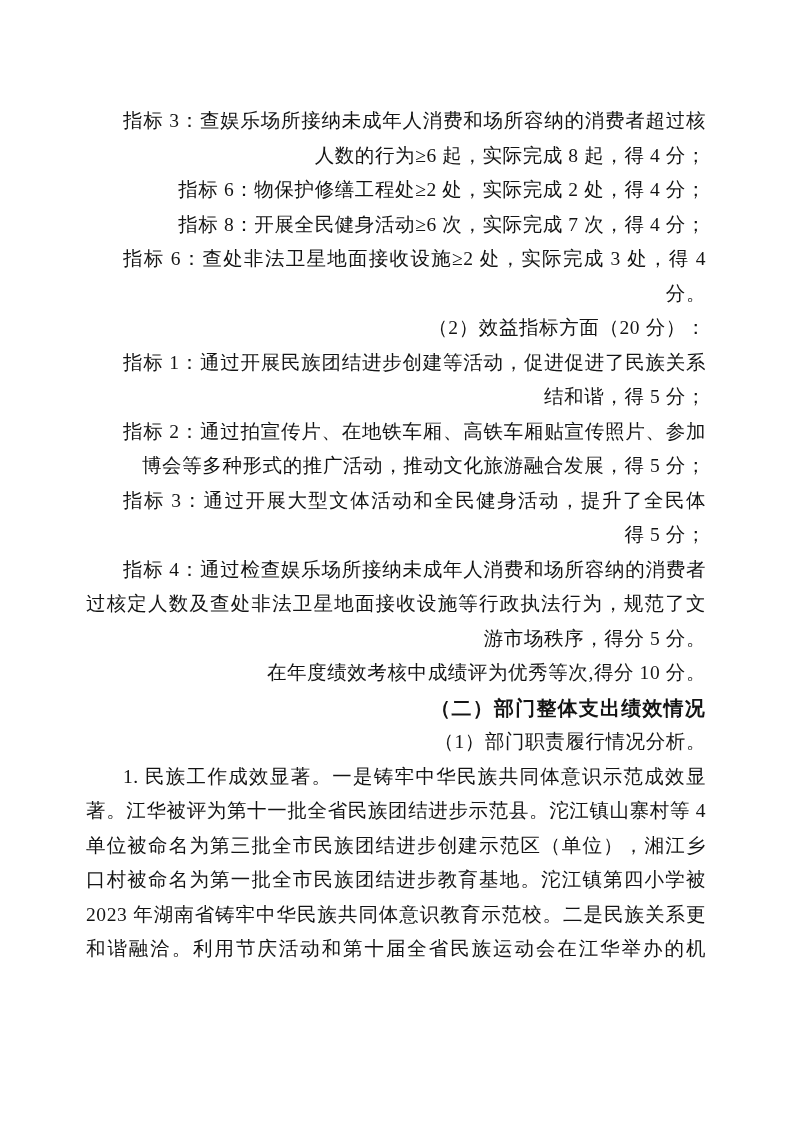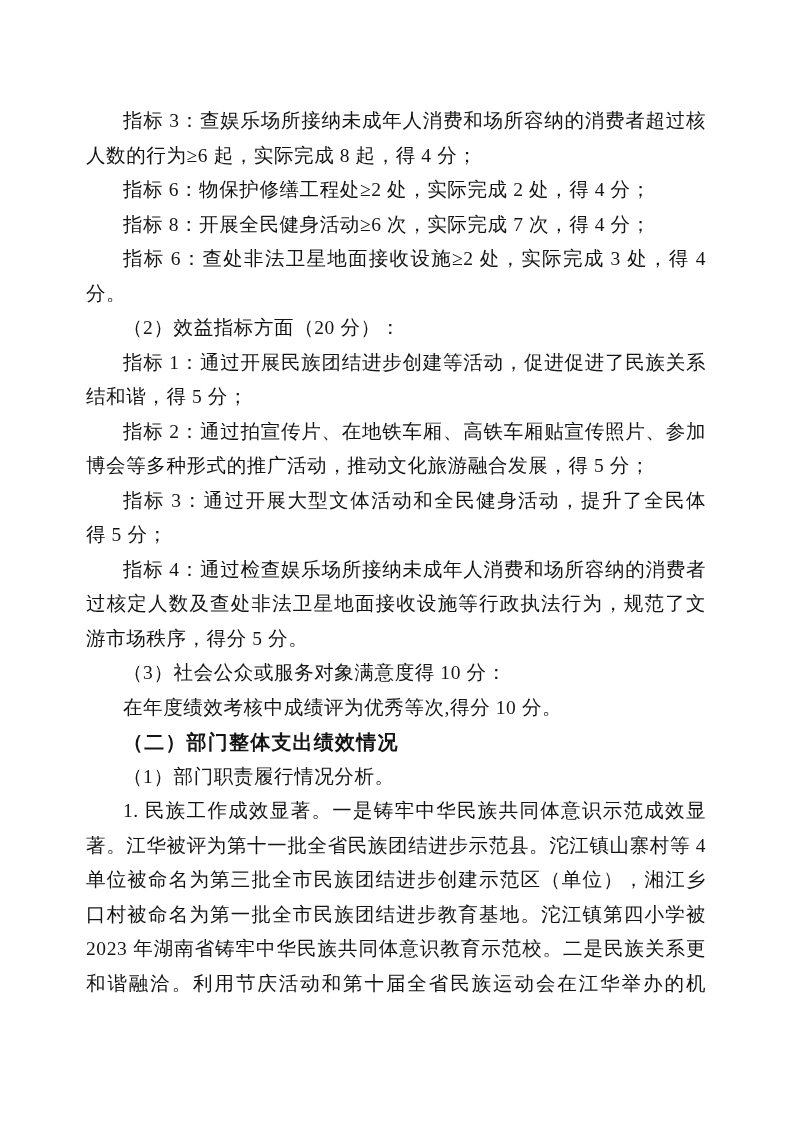--- a/index.html
+++ b/index.html
@@ -24,21 +24,21 @@
     margin: 0;
     padding: 0;
   }
   .line {
     font-family: "Liberation Serif", "DejaVu Serif", serif;
     font-size: 19.5px;
     line-height: 34.5px;
     height: 34.5px;
     color: #141414;
     letter-spacing: 0.6px;
-    text-align: left;
+    text-align: right;
     overflow: hidden;
   }
   .line.fill {
     text-align: justify;
     text-align-last: justify;
     text-justify: inter-character;
   }
   .line.indent {
     padding-left: 37px;
   }
@@ -82,23 +82,20 @@
       <div class="paragraph">
         <div class="line indent fill">指标 3：通过开展大型文体活动和全民健身活动，提升了全民体质，</div>
         <div class="line">得 5 分；</div>
       </div>
       <div class="paragraph">
         <div class="line indent fill">指标 4：通过检查娱乐场所接纳未成年人消费和场所容纳的消费者超</div>
         <div class="line fill">过核定人数及查处非法卫星地面接收设施等行政执法行为，规范了文化旅</div>
         <div class="line">游市场秩序，得分 5 分。</div>
       </div>
       <div class="paragraph">
-        <div class="line indent">（3）社会公众或服务对象满意度得 10 分：</div>
-      </div>
-      <div class="paragraph">
         <div class="line indent">在年度绩效考核中成绩评为优秀等次,得分 10 分。</div>
       </div>
       <div class="paragraph">
         <div class="line indent bold">（二）部门整体支出绩效情况</div>
       </div>
       <div class="paragraph">
         <div class="line indent">（1）部门职责履行情况分析。</div>
       </div>
       <div class="paragraph">
         <div class="line indent fill">1. 民族工作成效显著。一是铸牢中华民族共同体意识示范成效显</div>

